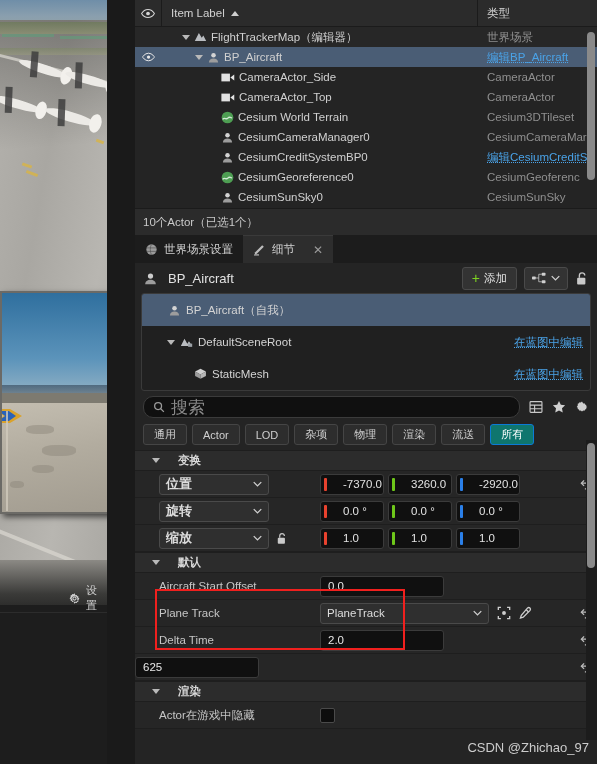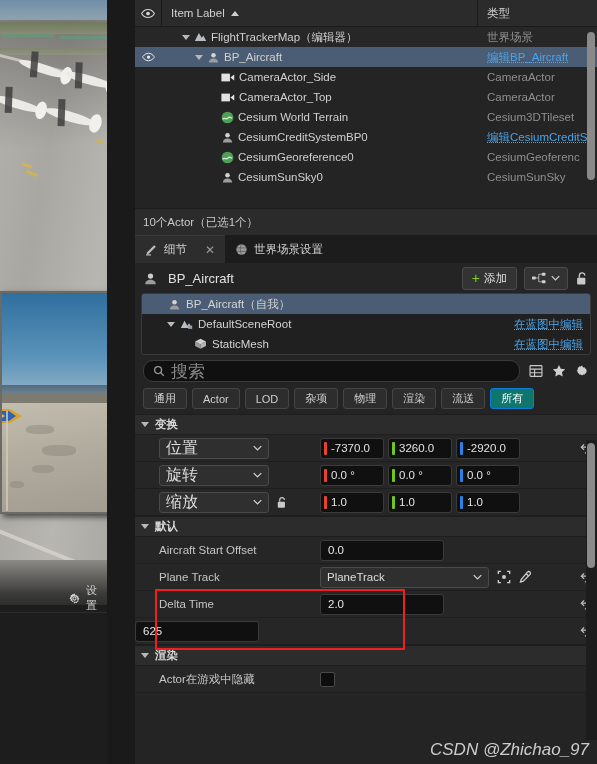--- a/index.html
+++ b/index.html
@@ -88,63 +88,63 @@
   .objbar{display:flex;align-items:center;height:30px;padding:0 8px;background:#242424;gap:7px;}
   .objbar .title{font-size:13px;color:#e2e2e2;flex:1;margin-left:3px;}
   .btn-add{display:flex;align-items:center;gap:4px;height:21px;padding:0 9px;background:#333;
      border:1px solid #4a4a4a;border-radius:3px;font-size:11.5px;color:#e0e0e0;}
   .btn-add .plus{color:#7ed321;font-size:14px;line-height:1;}
   .btn-sm{display:flex;align-items:center;gap:4px;height:21px;padding:0 7px;background:#333;
      border:1px solid #4a4a4a;border-radius:3px;}
 
   .comp-tree{margin:0 6px;background:#202020;border:1px solid #3a3a3a;border-radius:3px;
      overflow:hidden;}
-  .comp-row{display:flex;align-items:center;height:20px;font-size:11.5px;color:#d4d4d4;padding:0 7px;gap:5px;}
+  .comp-row{display:flex;align-items:center;height:32px;font-size:11.5px;color:#d4d4d4;padding:0 7px;gap:5px;}
   .comp-row.sel{background:#4a5d75;}
   .comp-row .bpedit{margin-left:auto;color:#4aa3e8;font-size:11.5px;
      text-decoration:underline;text-decoration-style:dotted;}
 
   .searchrow{display:flex;align-items:center;gap:9px;padding:5px 8px 3px 8px;}
   .searchbox{flex:1;display:flex;align-items:center;gap:6px;height:20px;background:#101010;
      border:1px solid #3b3b3b;border-radius:10px;padding:0 9px;}
   .searchbox .ph{color:#8a8a8a;font-size:17px;}
 
   .filters{display:flex;flex-wrap:wrap;gap:5px;padding:3px 8px 5px 8px;}
   .chip{height:19px;padding:0 10px;display:flex;align-items:center;justify-content:center;
      background:#2d2d2d;border:1px solid #454545;border-radius:3px;font-size:11px;color:#cfcfcf;}
   .chip.on{background:#0f766e;border-color:#0c7bd6;color:#fff;}
 
   .props{position:relative;}
-  .cat{display:flex;align-items:center;gap:6px;height:19px;background:#2c2c2c;
-     border-top:1px solid #1e1e1e;border-bottom:1px solid #1e1e1e;padding-left:6px;
+  .cat{display:flex;align-items:center;gap:18px;height:19px;background:#2c2c2c;
+     border-top:1px solid #1e1e1e;border-bottom:1px solid #1e1e1e;padding-left:17px;
      font-size:11.5px;color:#d8d8d8;font-weight:bold;}
   .prow{display:flex;align-items:center;height:26px;border-bottom:1px solid #1e1e1e;background:#262626;}
   .prow .pname{width:185px;padding-left:24px;font-size:11.5px;color:#c5c5c5;box-sizing:border-box;
      display:flex;align-items:center;gap:7px;}
   .prow .pval{flex:1;display:flex;align-items:center;gap:4px;padding-right:4px;}
   .prow .revert{width:22px;display:flex;align-items:center;justify-content:center;color:#bdbdbd;font-size:13px;}
   .drop{display:flex;align-items:center;justify-content:space-between;width:96px;height:19px;
-     background:#2f2f2f;border:1px solid #4a4a4a;border-radius:3px;padding:0 6px;font-size:16px;color:#ddd;}
+     background:#2f2f2f;border:1px solid #4a4a4a;border-radius:3px;padding:0 6px;font-size:13px;color:#ddd;font-weight:bold;}
   .vec{display:flex;gap:4px;}
   .vfield{display:flex;align-items:center;width:62px;height:19px;background:#101010;
      border:1px solid #3b3b3b;border-radius:3px;overflow:hidden;}
   .vfield .ax{width:3px;height:13px;margin-left:3px;border-radius:1px;}
-  .vfield .vv{padding-left:4px;font-size:11.5px;color:#e2e2e2;white-space:nowrap;}
+  .vfield .vv{padding-left:16px;font-size:11.5px;color:#e2e2e2;white-space:nowrap;}
   .numfield{width:115px;height:19px;background:#101010;border:1px solid #3b3b3b;border-radius:3px;
      display:flex;align-items:center;padding-left:7px;font-size:11.5px;color:#e6e6e6;}
   .objfield{width:155px;height:19px;background:#2f2f2f;border:1px solid #4a4a4a;border-radius:3px;
      display:flex;align-items:center;justify-content:space-between;padding:0 6px;font-size:11.5px;color:#ddd;}
   .cbox{width:13px;height:13px;background:#0d0d0d;border:1px solid #4a4a4a;border-radius:2px;}
 
   .prop-sb{position:absolute;right:2px;width:8px;background:#8a8a8a;border-radius:4px;}
   .prop-sb-track{position:absolute;right:0;width:11px;background:#1c1c1c;}
 
   #redbox{position:absolute;left:20px;top:435px;width:246px;height:54px;
      border:2.5px solid #f0201e;pointer-events:none;}
-  #watermark{position:absolute;right:8px;top:740px;font-size:17px;color:#d6d6d6;opacity:.95;font-style:italic;}
+  #watermark{position:absolute;right:8px;top:740px;font-size:13px;color:#d6d6d6;opacity:.95;}
 
   .icon{display:inline-flex;align-items:center;justify-content:center;}
   svg{display:block;}
 </style>
 </head>
 <body>
 
 <div id="root">
 
   <div id="viewport">
@@ -319,20 +319,35 @@
             <div class="eyecol"></div>
             <div class="lblcol">
               <span style="display:inline-block;width:43px"></span>
               <span style="display:inline-block;width:9px"></span>
               <span class="icon">
                 <svg width="13" height="13" viewBox="0 0 24 24">
                   <circle cx="12" cy="8" r="4.2" fill="#d3d3d3"></circle>
                   <path d="M3.5 21c0-4.7 3.8-7.2 8.5-7.2s8.5 2.5 8.5 7.2z" fill="#9d9d9d"></path>
                 </svg>
               </span>
+              <span>CesiumCameraManager0</span>
+            </div>
+            <div class="typecol">CesiumCameraMar</div>
+          </div>
+          <div class="ol-row">
+            <div class="eyecol"></div>
+            <div class="lblcol">
+              <span style="display:inline-block;width:43px"></span>
+              <span style="display:inline-block;width:9px"></span>
+              <span class="icon">
+                <svg width="13" height="13" viewBox="0 0 24 24">
+                  <circle cx="12" cy="8" r="4.2" fill="#d3d3d3"></circle>
+                  <path d="M3.5 21c0-4.7 3.8-7.2 8.5-7.2s8.5 2.5 8.5 7.2z" fill="#9d9d9d"></path>
+                </svg>
+              </span>
               <span>CesiumCreditSystemBP0</span>
             </div>
             <div class="typecol lnk">编辑CesiumCreditS</div>
           </div>
           <div class="ol-row">
             <div class="eyecol"></div>
             <div class="lblcol">
               <span style="display:inline-block;width:43px"></span>
               <span style="display:inline-block;width:9px"></span>
               <span class="icon">
@@ -364,38 +379,38 @@
       <div class="ol-sb"></div>
 
       <div class="ol-footer">
         <span>10个Actor（已选1个）</span>
       </div>
     </div>
 
     <div id="details">
 
       <div class="tabbar">
+        <div class="tab">
+          <span class="icon">
+            <svg width="13" height="13" viewBox="0 0 24 24">
+                <circle cx="12" cy="12" r="9.5" fill="#9a9a9a"></circle>
+              <path d="M12 2.5c-3 4-3 15 0 19M3 9h18M3.6 15.5h16.8" stroke="#565656" stroke-width="1.3" fill="none"></path>
+            </svg>
+          </span>
+          <span>世界场景设置</span>
+        </div>
         <div class="tab active">
           <span class="icon">
             <svg width="13" height="13" viewBox="0 0 24 24" fill="none" stroke="#cfcfcf" stroke-width="2">
               <path d="M3 21l4-1 13-13-3-3L4 17l-1 4z" fill="#bdbdbd" stroke="none"></path>
               <path d="M2 22h9" stroke="#cfcfcf"></path>
             </svg>
           </span>
           <span>细节</span>
           <span class="x">✕</span>
-        </div>
-        <div class="tab">
-          <span class="icon">
-            <svg width="13" height="13" viewBox="0 0 24 24">
-                <circle cx="12" cy="12" r="9.5" fill="#9a9a9a"></circle>
-              <path d="M12 2.5c-3 4-3 15 0 19M3 9h18M3.6 15.5h16.8" stroke="#565656" stroke-width="1.3" fill="none"></path>
-            </svg>
-          </span>
-          <span>世界场景设置</span>
         </div>
       </div>
 
       <div class="objbar">
         <span class="icon">
           <svg width="15" height="15" viewBox="0 0 24 24">
               <circle cx="12" cy="8" r="4.2" fill="#cdcdcd"></circle>
             <path d="M3.5 21c0-4.7 3.8-7.2 8.5-7.2s8.5 2.5 8.5 7.2z" fill="#9d9d9d"></path>
             </svg>
         </span>

